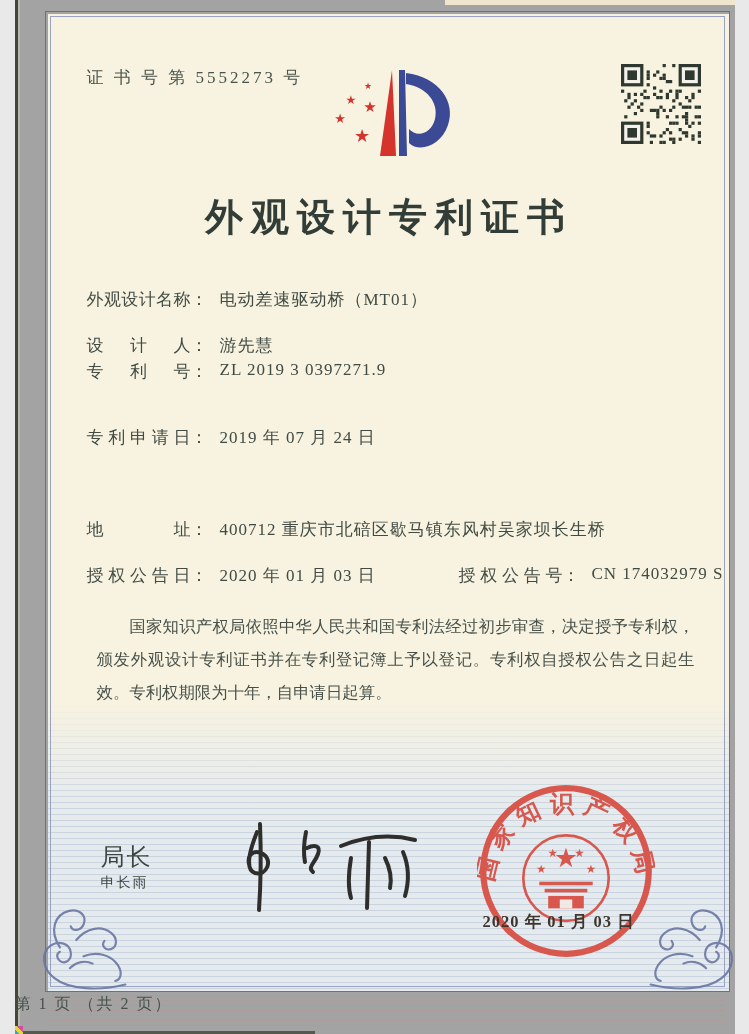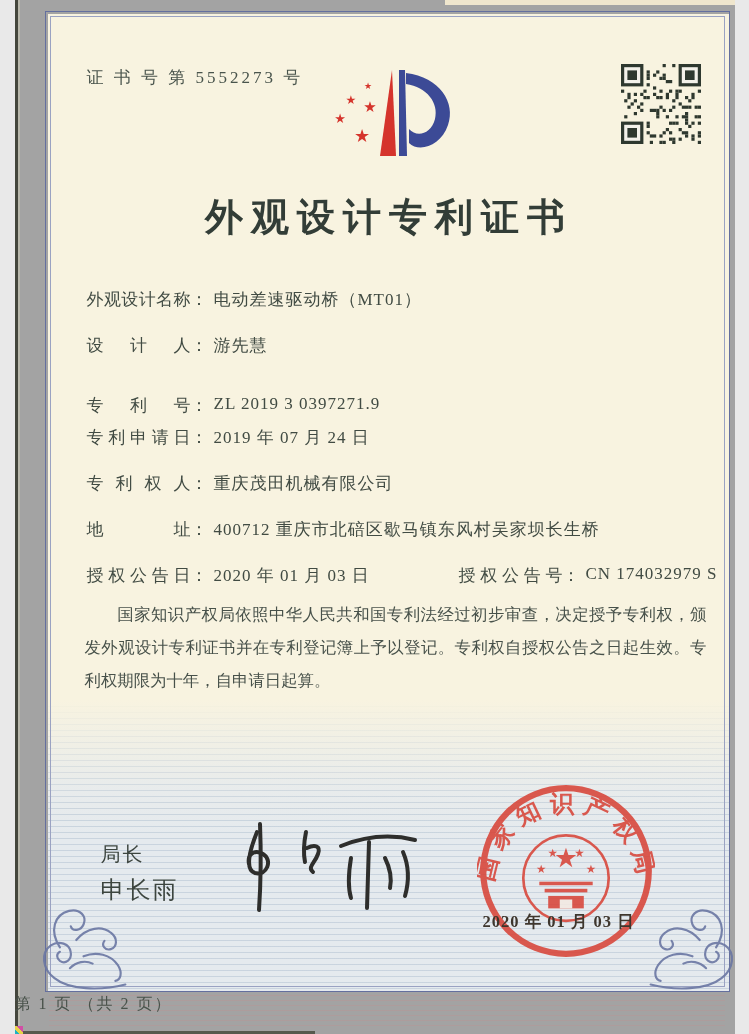--- a/index.html
+++ b/index.html
@@ -36,31 +36,31 @@
   
   .cert-no{position:absolute;left:72px;top:66px;font-size:17px;letter-spacing:3px;color:#49544c;}
   .logo{position:absolute;left:303px;top:56px;}
   .qr{position:absolute;left:606px;top:64px;}
   .title{position:absolute;left:0;top:192px;width:749px;text-align:center;
     font-size:38px;font-weight:bold;letter-spacing:8px;color:#323d37;}
   
   .frow{position:absolute;left:72px;height:24px;font-size:17px;color:#414b43;white-space:nowrap;}
   .flabel{display:inline-block;width:104px;text-align:justify;text-align-last:justify;vertical-align:top;}
   .fcolon{display:inline-block;vertical-align:top;}
-  .fvalue{display:inline-block;margin-left:6px;vertical-align:top;letter-spacing:1px;}
+  .fvalue{display:inline-block;margin-left:12px;vertical-align:top;letter-spacing:1px;}
   .grant2{position:absolute;left:372px;top:0;white-space:nowrap;}
   
   .paras{position:absolute;left:70px;top:598px;width:622px;font-size:16.4px;
     line-height:33px;color:#47514a;text-align:justify;}
-  .paras p{margin:0;text-indent:2em;}
+  .paras p{margin:12px;text-indent:2em;}
   
   .barcode{position:absolute;left:83px;top:793px;width:205px;height:20px;}
-  .director-title{position:absolute;left:86px;top:841px;font-size:20px;letter-spacing:2px;color:#3c453f;
+  .director-title{position:absolute;left:86px;top:841px;font-size:24px;letter-spacing:2px;color:#3c453f;
     font-family:"Liberation Sans","DejaVu Sans",sans-serif;}
-  .director-name{position:absolute;left:86px;top:874px;font-size:24px;letter-spacing:2px;color:#3c453f;
+  .director-name{position:absolute;left:86px;top:874px;font-size:14px;letter-spacing:2px;color:#3c453f;
     font-family:"Liberation Sans","DejaVu Sans",sans-serif;}
   .signature{position:absolute;left:196px;top:818px;}
   .seal{position:absolute;left:462px;top:782px;}
   .seal-date{position:absolute;left:468px;top:911px;width:180px;font-size:16.5px;font-weight:bold;
     color:#3e362d;letter-spacing:1px;white-space:nowrap;}
   .page-footer{position:absolute;left:0;top:963px;width:749px;text-align:left;
     font-size:16px;letter-spacing:2px;color:#48524a;margin-top:31px;}
   .back-note{position:absolute;left:0;top:1002px;width:749px;text-align:center;
     font-size:15.5px;letter-spacing:3px;color:#55503e;}
   .flourish-bl{position:absolute;left:14px;top:900px;}
@@ -217,28 +217,25 @@
   </svg>
 
   <div class="title">外观设计专利证书</div>
 
   <div class="frow" style="top:288px">
     <span class="flabel">外观设计名称</span><span class="fcolon">：</span><span class="fvalue">电动差速驱动桥（MT01）</span>
   </div>
   <div class="frow" style="top:334px">
     <span class="flabel">设计人</span><span class="fcolon">：</span><span class="fvalue">游先慧</span>
   </div>
-  <div class="frow" style="top:394px">
+  <div class="frow" style="top:360px">
     <span class="flabel">专利号</span><span class="fcolon">：</span><span class="fvalue">ZL 2019 3 0397271.9</span>
   </div>
   <div class="frow" style="top:426px">
     <span class="flabel">专利申请日</span><span class="fcolon">：</span><span class="fvalue">2019 年 07 月 24 日</span>
-  </div>
-  <div class="frow" style="top:472px">
-    <span class="flabel">专利权人</span><span class="fcolon">：</span><span class="fvalue">重庆茂田机械有限公司</span>
   </div>
   <div class="frow" style="top:518px">
     <span class="flabel">地址</span><span class="fcolon">：</span><span class="fvalue">400712 重庆市北碚区歇马镇东风村吴家坝长生桥</span>
   </div>
   <div class="frow" style="top:564px">
     <span class="flabel">授权公告日</span><span class="fcolon">：</span><span class="fvalue">2020 年 01 月 03 日</span>
     <span class="grant2">
       <span class="flabel">授权公告号</span><span class="fcolon">：</span><span class="fvalue">CN 174032979 S</span>
     </span>
   </div>

